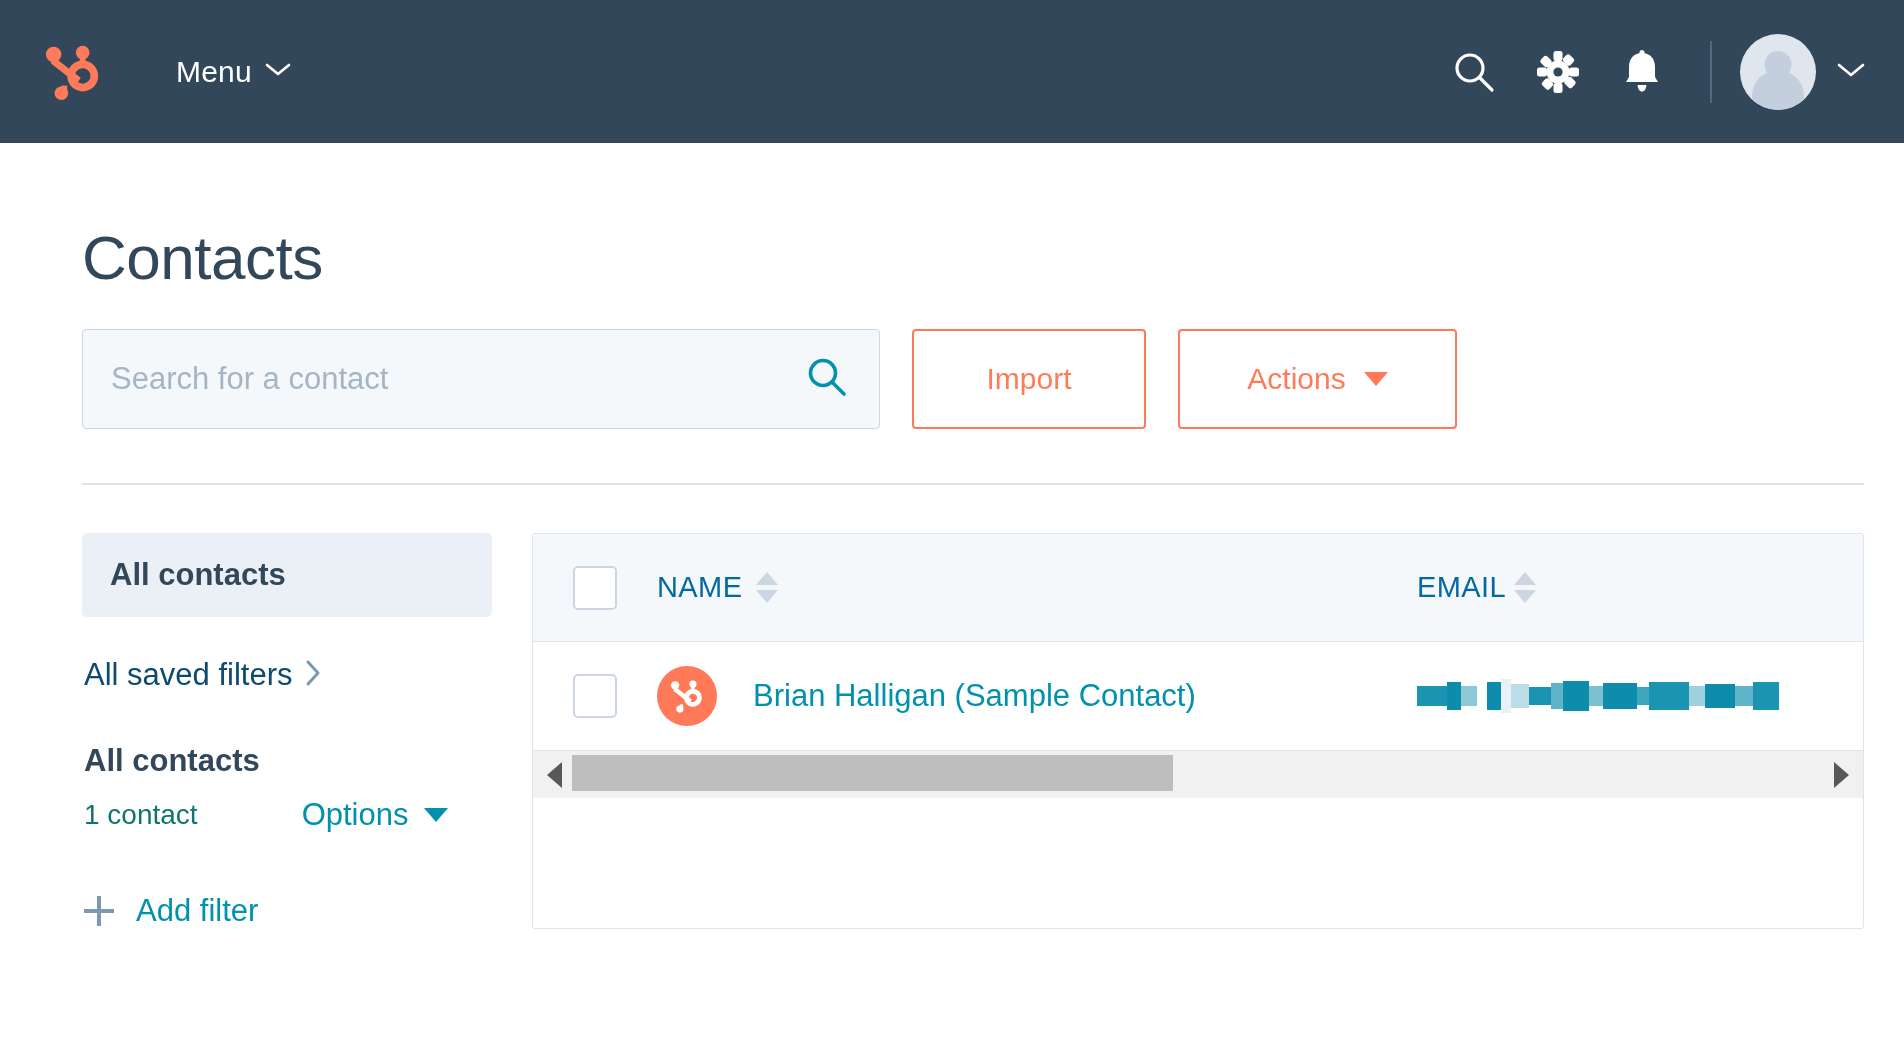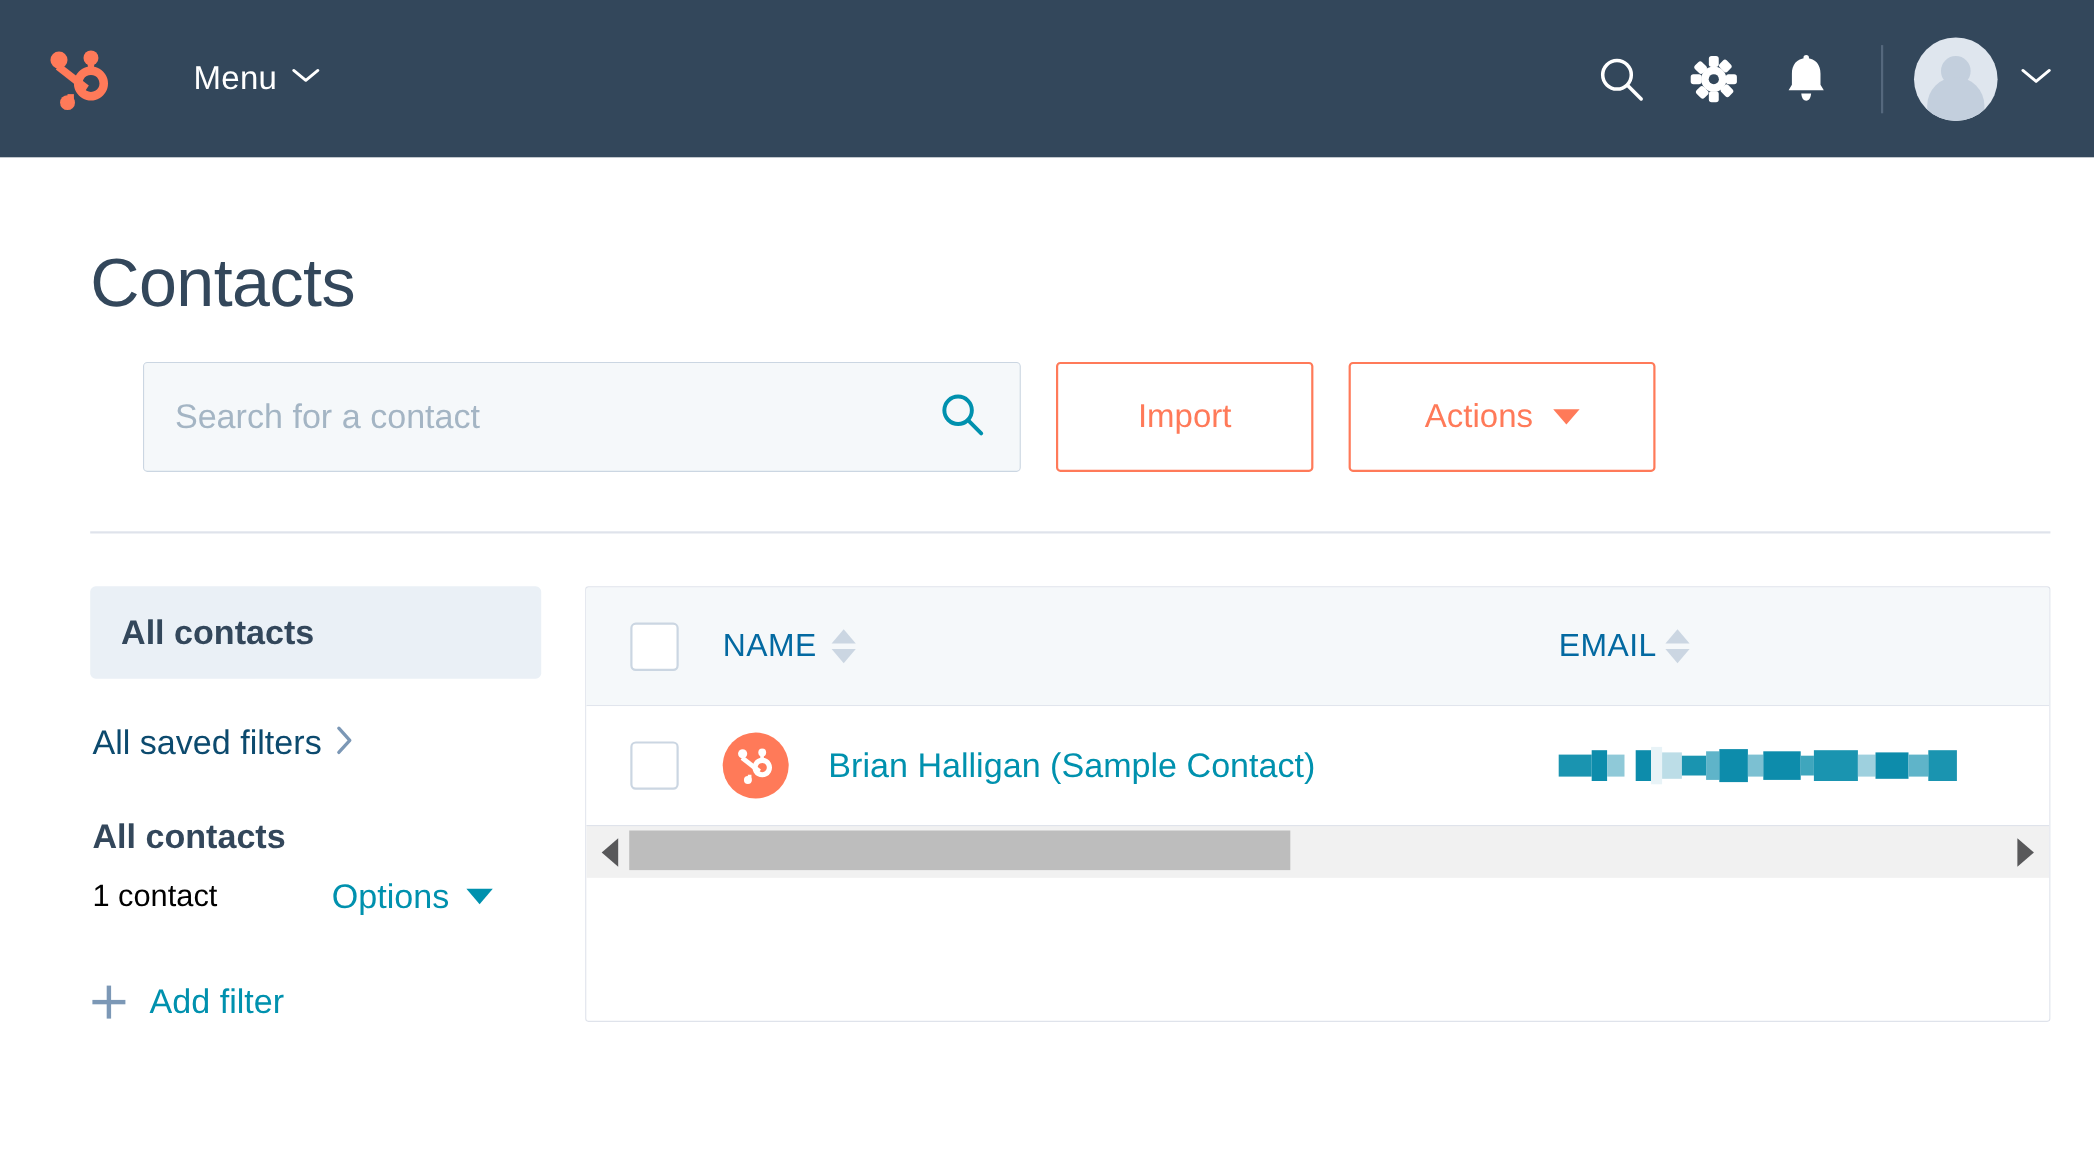--- a/index.html
+++ b/index.html
@@ -71,21 +71,20 @@
     letter-spacing: -.5px;
     margin-top: 84px;
     line-height: 1;
   }
 
   .toolbar {
     display: flex;
     align-items: center;
     margin-top: 40px;
     gap: 32px;
-    margin-left: 48px;
   }
   .search-box {
     width: 798px; height: 100px;
     background: #f5f8fa;
     border: 1px solid #cbd6e2;
     border-radius: 4px;
     display: flex; align-items: center;
     padding: 0 30px 0 28px;
     cursor: text;
   }
@@ -155,21 +154,21 @@
     cursor: pointer;
   }
   .saved-filters-label { font-size: 31px; color: #0c4a6e; }
 
   .list-meta { margin-top: 50px; padding-left: 2px; }
   .list-meta-title { font-size: 31px; color: #33475b; font-weight: bold; }
   .list-meta-row {
     display: flex; align-items: center;
     margin-top: 18px;
   }
-  .list-count { font-size: 28px; color: #000000; }
+  .list-count { font-size: 28px; color: #0f766e; }
   .options-link {
     margin-left: 104px;
     display: flex; align-items: center; gap: 16px;
     color: #0091ae; font-size: 31px; cursor: pointer;
   }
   .add-filter {
     margin-top: 60px;
     display: flex; align-items: center; gap: 22px;
     cursor: pointer; padding-left: 2px;
   }

